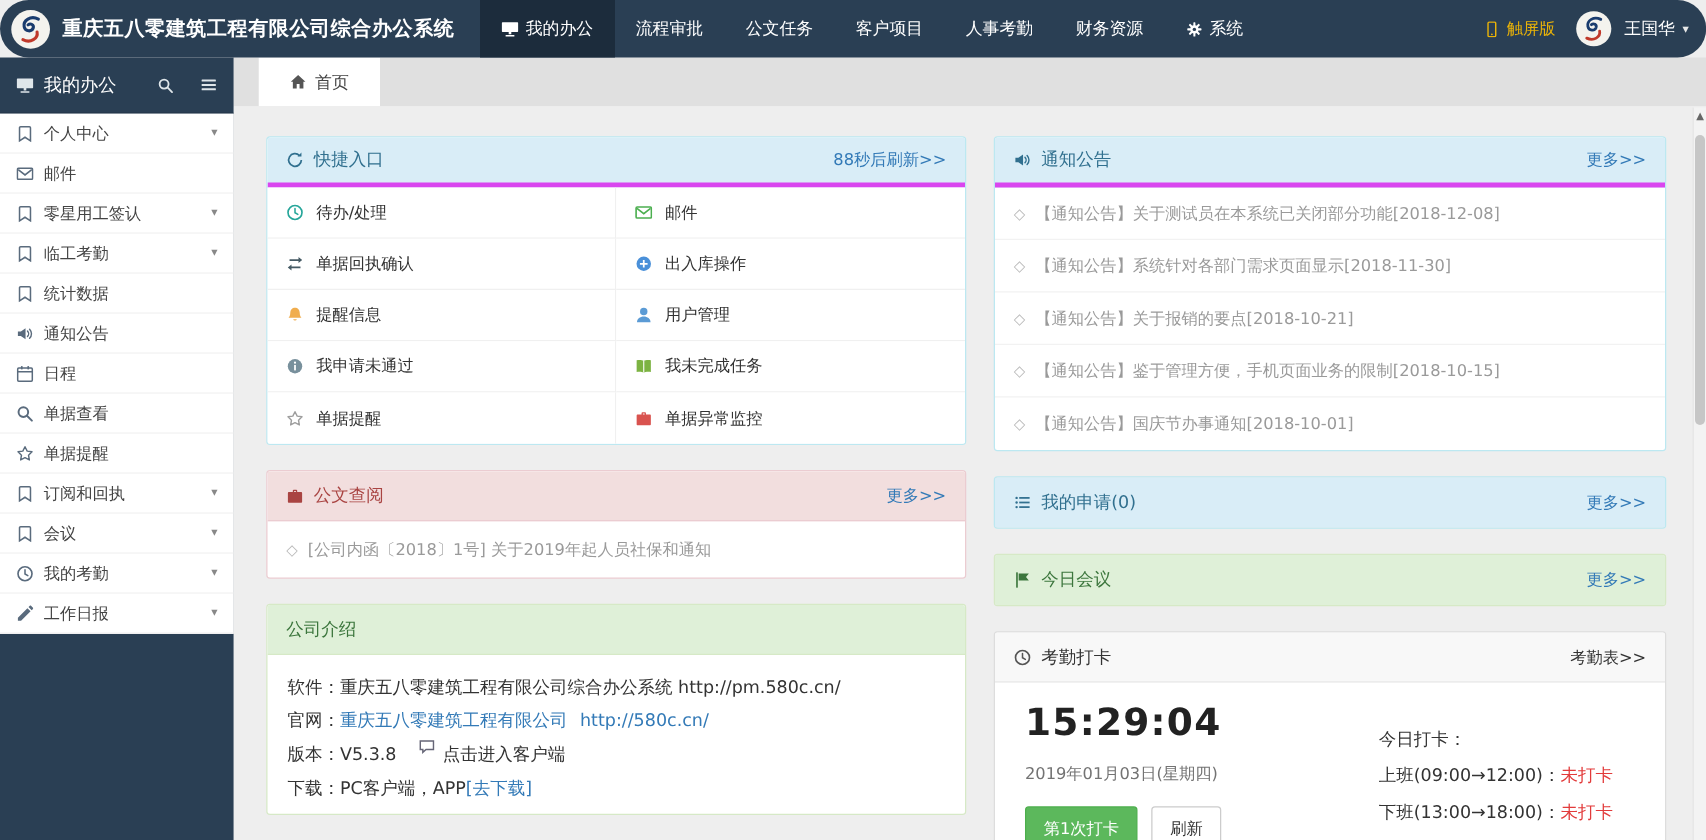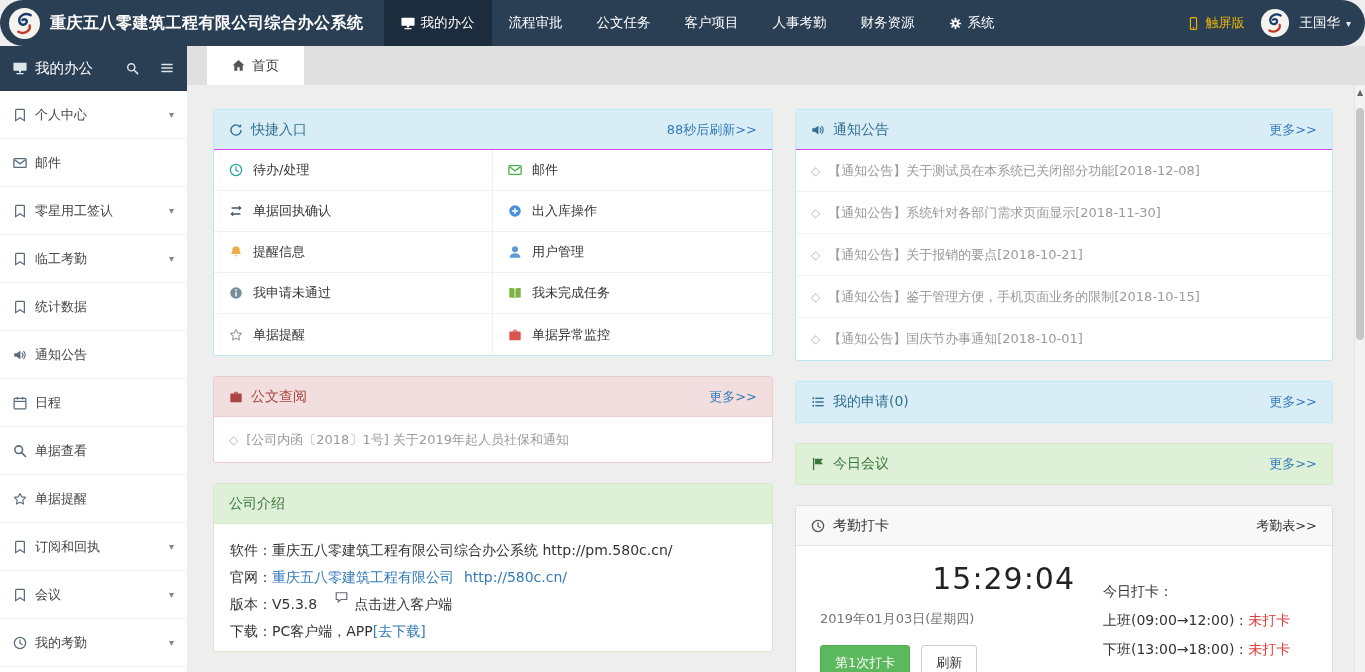--- a/index.html
+++ b/index.html
@@ -26,42 +26,42 @@
   .frame { position:absolute; top:46px; left:0; right:0; bottom:0; display:flex; }
 
   
   .sidebar { width:187px; background:#2a3f54; flex-shrink:0; display:flex; flex-direction:column; overflow:hidden; }
   .side-head { height:45px; flex-shrink:0; color:#fff; display:flex; align-items:center; padding:0 13px; gap:8px; border-bottom:1px solid #223547; }
   .side-title { font-size:14.5px; }
   .side-spacer { flex:1; }
   .side-tool { color:#dfe6ea; cursor:pointer; display:flex; }
   .side-tool + .side-tool { margin-left:13px; }
   .side-menu { list-style:none; background:#fff; }
-  .side-item { height:48px; display:flex; align-items:center; padding:10px 13px; border-bottom:1px solid #efefef; background:#fff; color:#444; cursor:pointer; }
+  .side-item { height:32px; display:flex; align-items:center; padding:10px 13px; border-bottom:1px solid #efefef; background:#fff; color:#444; cursor:pointer; }
   .si-ic { width:22px; color:#5a6b7d; display:flex; }
   .si-label { flex:1; font-size:13px; }
   .si-caret { color:#888; font-size:10px; }
 
   
   .main { flex:1; display:flex; flex-direction:column; min-width:0; }
   .tabbar { height:39px; flex-shrink:0; background:#e0e0e0; display:flex; padding-left:20px; }
   .tab { height:39px; background:#fff; display:flex; align-items:center; gap:7px; padding:0 25px; font-size:13.5px; color:#444; cursor:pointer; }
   .tab .ic { width:13px; height:13px; color:#555; }
   .content { flex:1; overflow:hidden; padding:24px 32px 0 26px; display:flex; gap:22px; background:#eee; }
   .col-left { width:560px; flex-shrink:0; }
   .col-right { flex:1; min-width:0; }
 
   
   .panel { background:#fff; border:1px solid #ddd; border-radius:3px; margin-bottom:20px; overflow:hidden; }
   .panel-info { border-color:#bce8f1; }
   .panel-danger { border-color:#ebccd1; }
   .panel-success { border-color:#d6e9c6; }
   .p-head { height:40px; display:flex; align-items:center; justify-content:space-between; padding:0 15px; font-size:14px; }
   .pt { display:flex; align-items:center; gap:8px; white-space:nowrap; }
-  .ph-info { background:#d9edf7; color:#31708f; border-bottom:1px solid #d946ef; }
+  .ph-info { background:#d9edf7; color:#31708f; border-bottom:4px solid #d946ef; }
   .ph-danger { background:#f2dede; color:#a94442; border-bottom:1px solid #ebccd1; }
   .ph-success { background:#dff0d8; color:#3c763d; border-bottom:1px solid #d6e9c6; }
   .ph-default { background:#f8f8f8; color:#333; border-bottom:1px solid #e7e7e7; }
   .panel > .p-head:last-child { border-bottom:none; }
   .more { color:#337ab7; font-size:13px; cursor:pointer; white-space:nowrap; }
   .more-dark { color:#333; font-size:13px; cursor:pointer; white-space:nowrap; }
 
   
   .qe-grid { display:grid; grid-template-columns:1fr 1fr; }
   .qe-item { height:41px; display:flex; align-items:center; gap:10px; padding:0 15px; border-bottom:1px solid #f0f0f0; font-size:13px; color:#333; cursor:pointer; background:#fff; }
@@ -79,21 +79,21 @@
   
   .co-body { padding:13px 16px 6px; font-size:14px; color:#333; }
   .co-line { line-height:27px; display:flex; white-space:nowrap; }
   .link { color:#337ab7; cursor:pointer; }
   .link + .link { margin-left:10px; }
   .co-ic { color:#667; display:flex; margin:0 6px 0 18px; }
 
   
   .att-body { padding:15px 20px 0 24px; display:flex; }
   .att-left { width:255px; flex-shrink:0; }
-  .att-time { font-size:30px; font-weight:normal; color:#222; letter-spacing:1px;text-align:right; }
+  .att-time { font-size:30px; font-weight:bold; color:#222; letter-spacing:1px; }
   .att-date { margin-top:14px; color:#737373; font-size:13px; }
   .att-buttons { display:flex; gap:11px; margin-top:17px; }
   .btn { font-size:13px; padding:8px 14px; border-radius:3px; cursor:pointer; font-family:inherit; }
   .btn-green { background:#5cb85c; border:1px solid #4cae4c; color:#fff; }
   .btn-default { background:#fff; border:1px solid #ccc; color:#333; }
   .att-right { margin-left:28px; padding-top:22px; font-size:14px; color:#333; }
   .att-row { margin-bottom:11px; white-space:nowrap; }
   .status-red { color:#e23b3b;font-family:Liberation Mono, monospace; }
 
   

